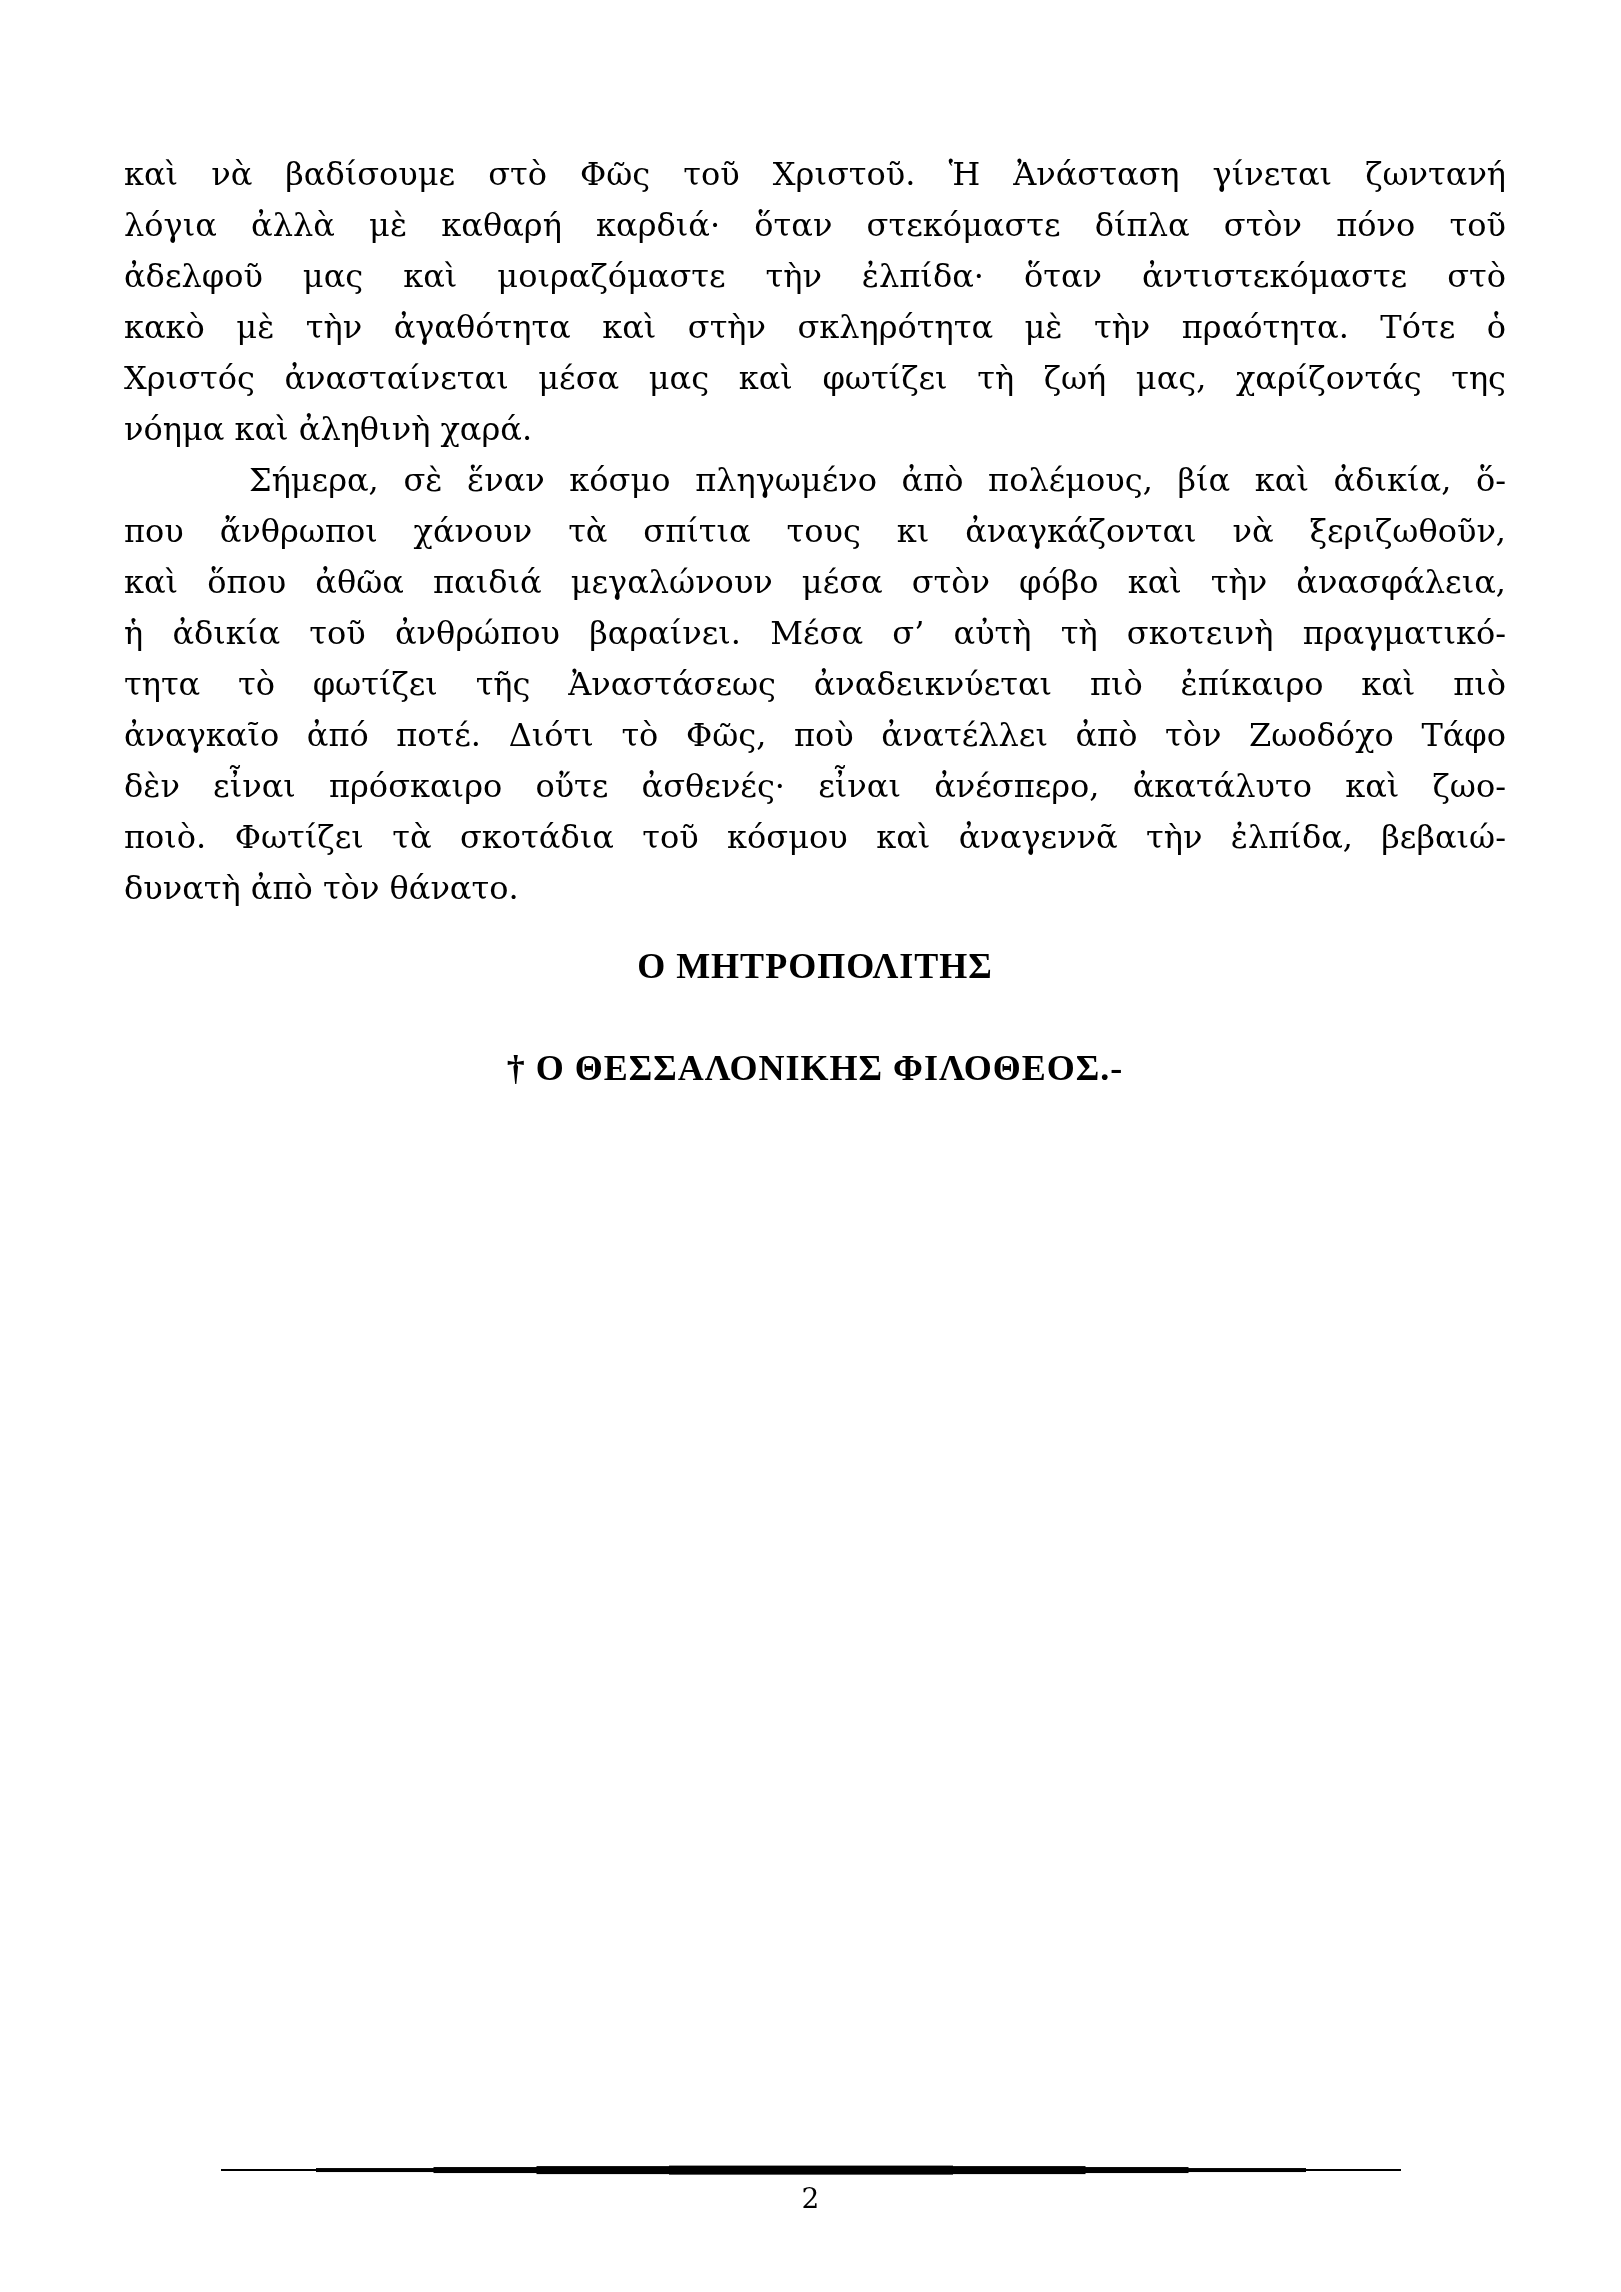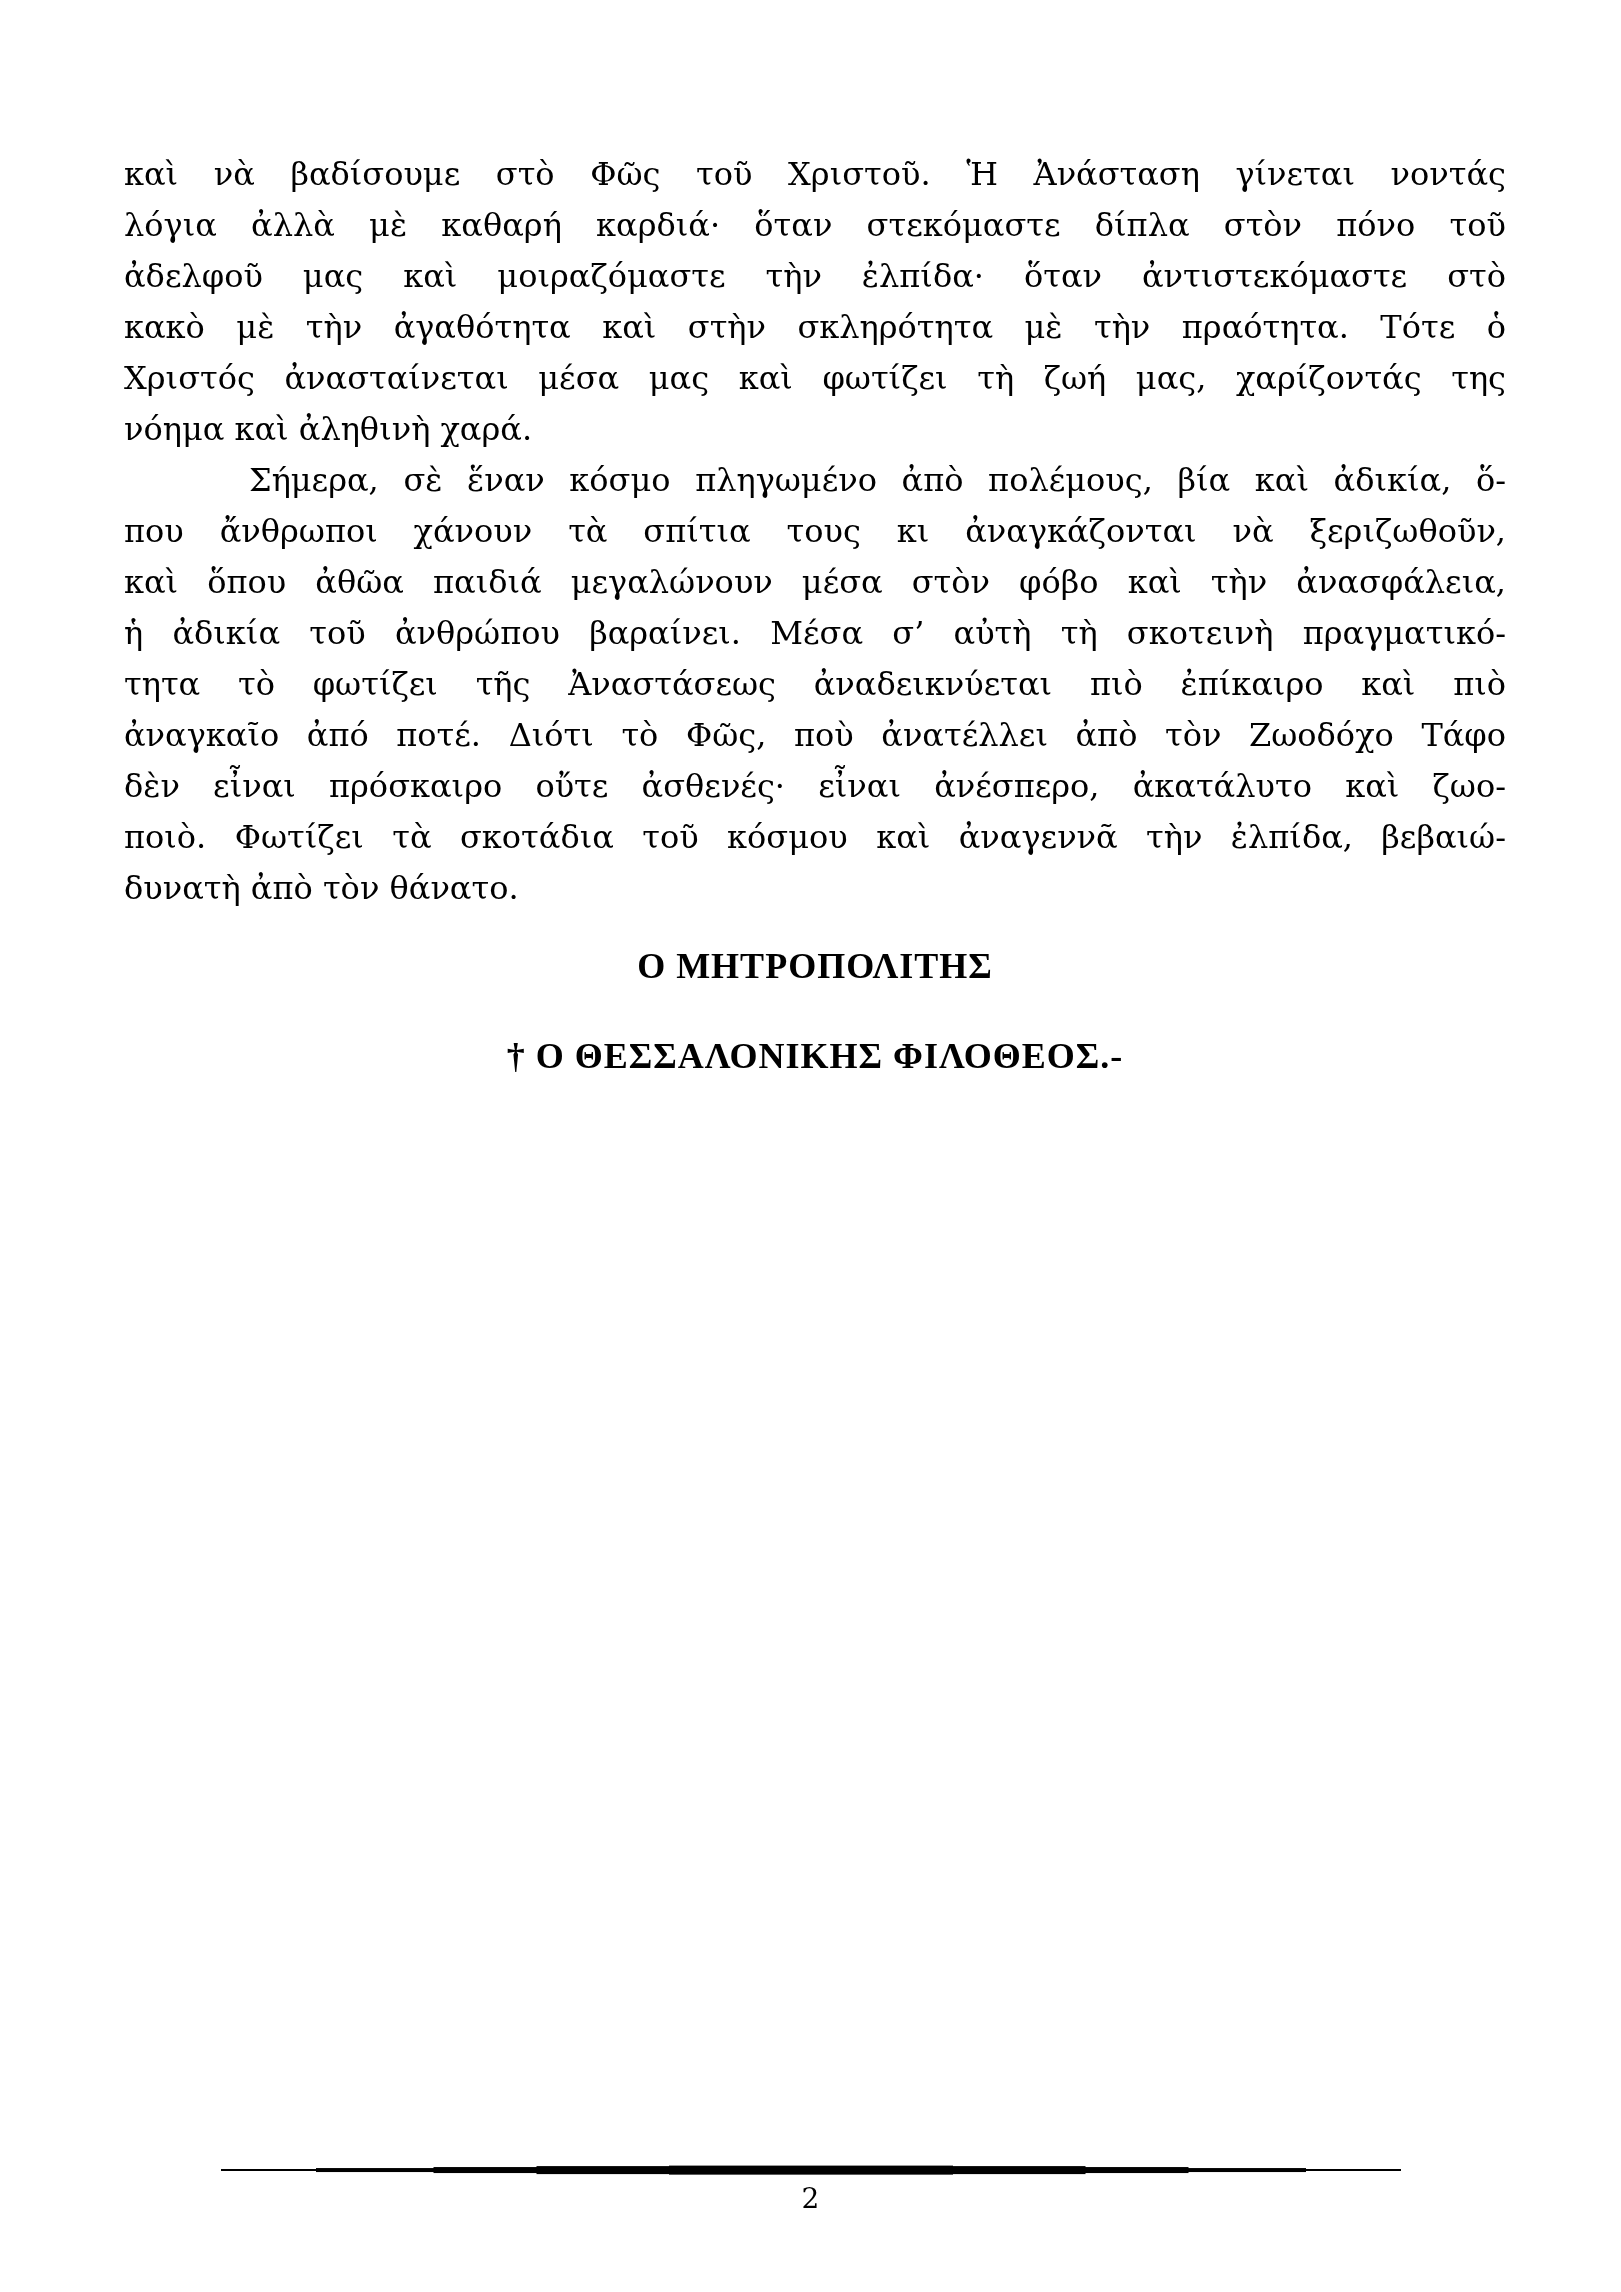--- a/index.html
+++ b/index.html
@@ -40,21 +40,21 @@
   .closing-title {
     margin-top: 27px;
     text-align: center;
     font-family: "Liberation Serif", "DejaVu Serif", serif;
     font-weight: bold;
     font-size: 36px;
     line-height: 51px;
     letter-spacing: 1px;
   }
   .closing-signature {
-    margin-top: 39px;
+    margin-top: 51px;
     text-align: center;
     font-family: "Liberation Serif", "DejaVu Serif", serif;
     font-weight: bold;
     font-size: 36px;
     line-height: 51px;
     letter-spacing: 1px;
   }
   .footer-rule {
     position: absolute;
     left: 221px;
@@ -87,21 +87,21 @@
   }
 </style>
 </head>
 <body>
 
 <div class="page">
 
   <div class="page-body">
 
     <div>
-      <div class="line">καὶ νὰ βαδίσουμε στὸ Φῶς τοῦ Χριστοῦ. Ἡ Ἀνάσταση γίνεται νοντάς</div>
+      <div class="line">καὶ νὰ βαδίσουμε στὸ Φῶς τοῦ Χριστοῦ. Ἡ Ἀνάσταση γίνεται ζωντανή</div>
       <div class="line">λόγια ἀλλὰ μὲ καθαρή καρδιά· ὅταν στεκόμαστε δίπλα στὸν πόνο τοῦ</div>
       <div class="line">ἀδελφοῦ μας καὶ μοιραζόμαστε τὴν ἐλπίδα· ὅταν ἀντιστεκόμαστε στὸ</div>
       <div class="line">κακὸ μὲ τὴν ἀγαθότητα καὶ στὴν σκληρότητα μὲ τὴν πραότητα. Τότε ὁ</div>
       <div class="line">Χριστός ἀνασταίνεται μέσα μας καὶ φωτίζει τὴ ζωή μας, χαρίζοντάς της</div>
       <div class="line end">νόημα καὶ ἀληθινὴ χαρά.</div>
     </div>
 
     <div>
       <div class="line start">Σήμερα, σὲ ἕναν κόσμο πληγωμένο ἀπὸ πολέμους, βία καὶ ἀδικία, ὅ-</div>
       <div class="line">που ἄνθρωποι χάνουν τὰ σπίτια τους κι ἀναγκάζονται νὰ ξεριζωθοῦν,</div>

